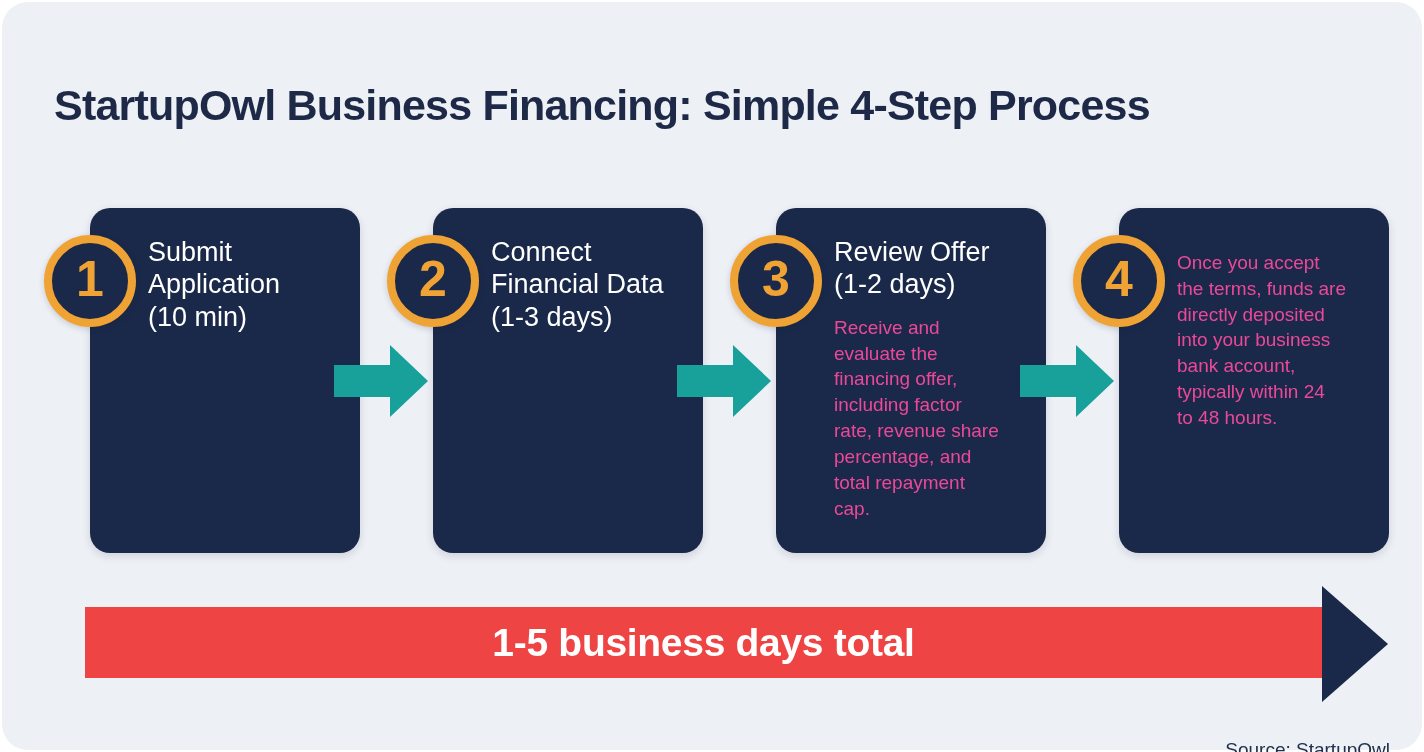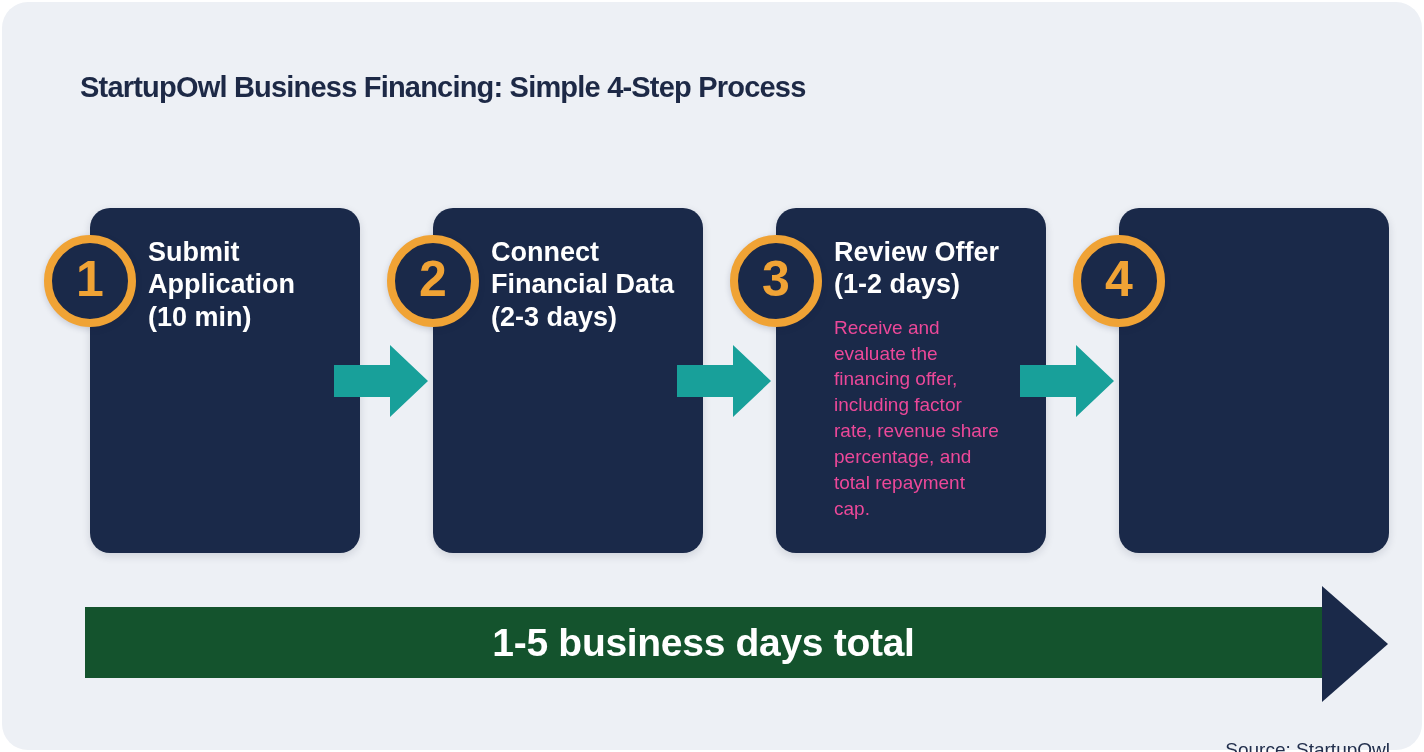--- a/index.html
+++ b/index.html
@@ -16,23 +16,23 @@
     overflow: hidden;
   }
   .canvas {
     position: absolute;
     left: 2px; top: 2px; right: 2px; bottom: 2px;
     background: #edf0f5;
     border-radius: 26px;
   }
   .main-title {
     position: absolute;
-    left: 80px;
+    left: 54px;
     top: 52px;
-    font-size: 29px;
+    font-size: 43px;
     font-weight: 700;
     letter-spacing: -0.8px;
     color: #1d2946;
     white-space: nowrap;
   }
   .step-card {
     position: absolute;
     top: 208px;
     width: 270px;
     height: 345px;
@@ -41,21 +41,21 @@
     box-sizing: border-box;
     padding: 28px 14px 0 58px;
     box-shadow: 0 3px 8px rgba(20,30,60,0.14);
   }
   .step-card.pos-1 { left: 90px; }
   .step-card.pos-2 { left: 433px; }
   .step-card.pos-3 { left: 776px; }
   .step-card.pos-4 { left: 1119px; }
   .step-title {
     font-size: 27px;
-    font-weight: 700;
+    font-weight: 400;
     color: #ffffff;
     line-height: 1.2;
     white-space: pre-line;
   }
   .step-desc {
     margin-top: 14px;
     font-size: 19px;
     color: #ec4899;
     line-height: 1.36;
     white-space: pre-line;
@@ -90,21 +90,21 @@
   }
   .flow-arrow.gap-1 { left: 334px; }
   .flow-arrow.gap-2 { left: 677px; }
   .flow-arrow.gap-3 { left: 1020px; }
   .timeline-bar {
     position: absolute;
     left: 85px;
     top: 607px;
     width: 1237px;
     height: 71px;
-    background: #14532d;
+    background: #ef4444;
     display: flex;
     align-items: center;
     justify-content: center;
   }
   .timeline-head {
     position: absolute;
     left: 1322px;
     top: 586px;
     width: 0;
     height: 0;
@@ -143,21 +143,21 @@
 Application
 (10 min)</div>
   </div>
 
   <div class="step-card pos-2">
     <div class="step-badge">
       <span class="step-badge-number">2</span>
     </div>
     <div class="step-title">Connect
 Financial Data
-(2-3 days)</div>
+(1-3 days)</div>
   </div>
 
   <div class="step-card pos-3">
     <div class="step-badge">
       <span class="step-badge-number">3</span>
     </div>
     <div class="step-title">Review Offer
 (1-2 days)</div>
     <div class="step-desc">Receive and
 evaluate the
@@ -166,20 +166,27 @@
 rate, revenue share
 percentage, and
 total repayment
 cap.</div>
   </div>
 
   <div class="step-card pos-4">
     <div class="step-badge">
       <span class="step-badge-number">4</span>
     </div>
+    <div class="step-desc">Once you accept
+the terms, funds are
+directly deposited
+into your business
+bank account,
+typically within 24
+to 48 hours.</div>
   </div>
 
   <svg class="flow-arrow gap-1" viewBox="0 0 94 72" xmlns="http://www.w3.org/2000/svg">
     <polygon points="0,20 56,20 56,0 94,36 56,72 56,52 0,52" fill="#18a09a"></polygon>
   </svg>
   <svg class="flow-arrow gap-2" viewBox="0 0 94 72" xmlns="http://www.w3.org/2000/svg">
     <polygon points="0,20 56,20 56,0 94,36 56,72 56,52 0,52" fill="#18a09a"></polygon>
   </svg>
   <svg class="flow-arrow gap-3" viewBox="0 0 94 72" xmlns="http://www.w3.org/2000/svg">
     <polygon points="0,20 56,20 56,0 94,36 56,72 56,52 0,52" fill="#18a09a"></polygon>

